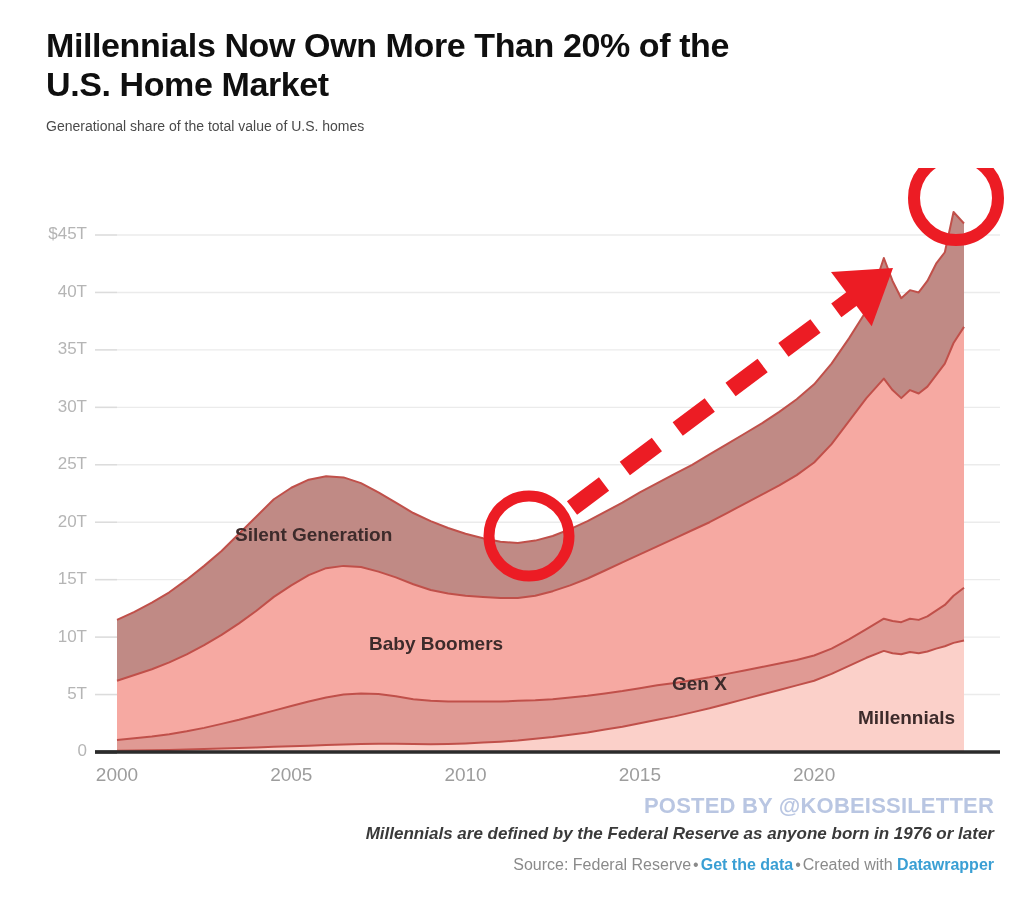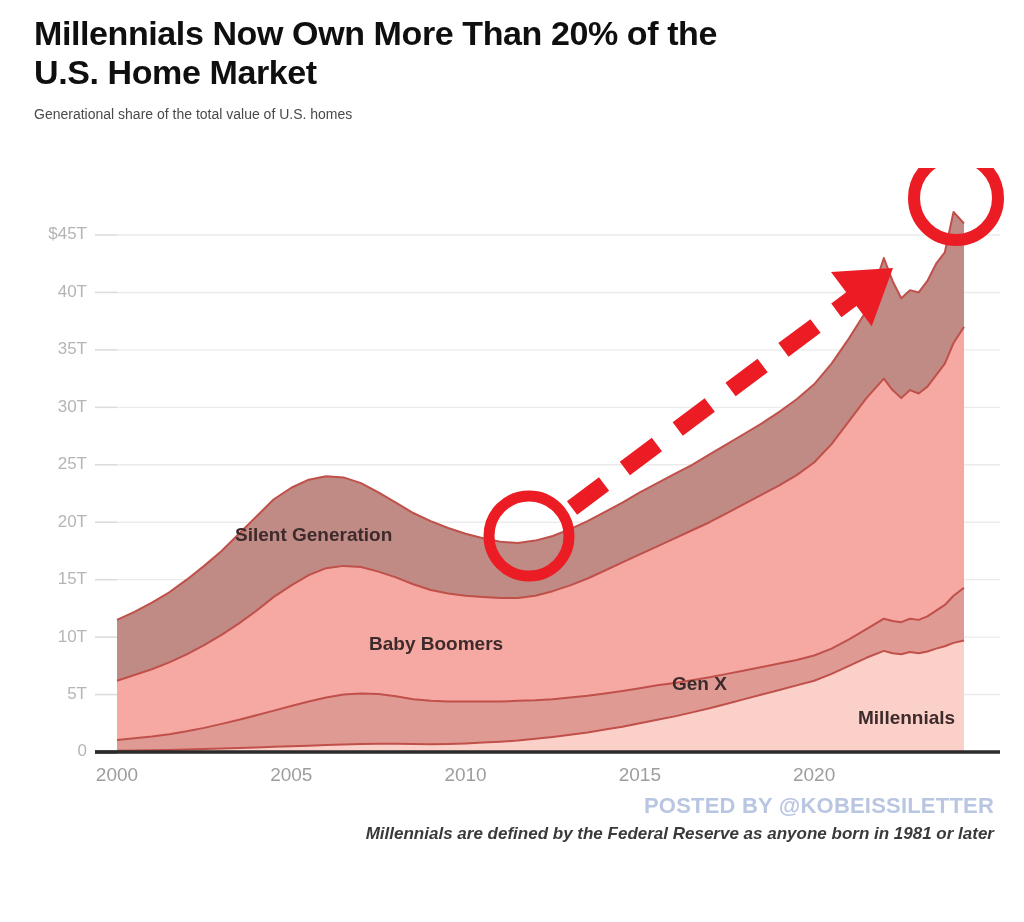--- a/index.html
+++ b/index.html
@@ -15,21 +15,21 @@
     color: #1a1a1a;
     overflow: hidden;
     position: relative;
   }
   .page {
     position: relative;
     width: 808px;
     height: 922px;
     background: #ffffff;
     box-sizing: border-box;
-    padding: 0;
+    padding: 12px;
   }
   .hdr {
     padding: 14px 34px 0 34px;
   }
   .title {
     font-size: 34px;
     font-weight: 700;
     line-height: 1.14;
     letter-spacing: -0.4px;
     color: #0f0f0f;
@@ -190,16 +190,17 @@
           <circle cx="529" cy="368" r="40" fill="none" stroke="#ec1c24" stroke-width="11"></circle>
           <circle cx="956" cy="30" r="42" fill="none" stroke="#ec1c24" stroke-width="12"></circle>
           <line x1="572" y1="340" x2="854.6850728724875" y2="128.64667448785988" stroke="#ec1c24" stroke-width="17" stroke-dasharray="40 26" stroke-linecap="butt"></line>
           <polygon points="893,100 871.7125987031058,158.36819807073874 830.9940814544756,103.90718125069577" fill="#ec1c24"></polygon>
         </g>
     </svg>
   </div>
 
   <div class="footer">
     <p class="posted">POSTED BY @KOBEISSILETTER</p>
-    <p class="note">Millennials are defined by the Federal Reserve as anyone born in 1981 or later</p>
+    <p class="note">Millennials are defined by the Federal Reserve as anyone born in 1976 or later</p>
+    <p class="source"><span>Source: Federal Reserve</span><span class="sep">•</span><span class="lnk">Get the data</span><span class="sep">•</span><span>Created with</span><span>&nbsp;</span><span class="lnk">Datawrapper</span></p>
   </div>
 
 </div>
 
 </body></html>

